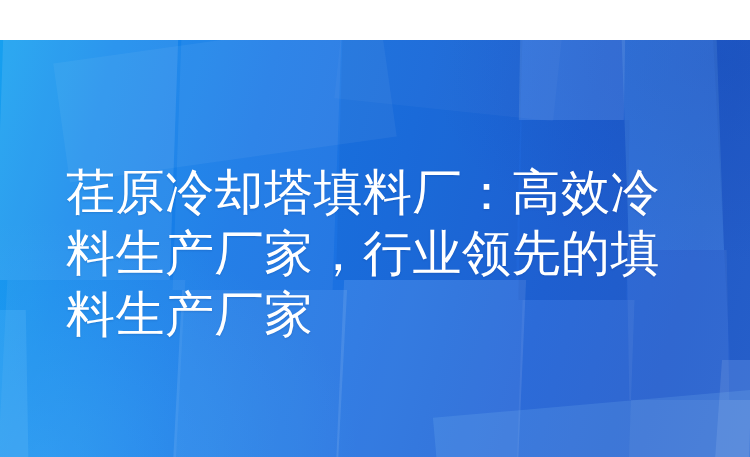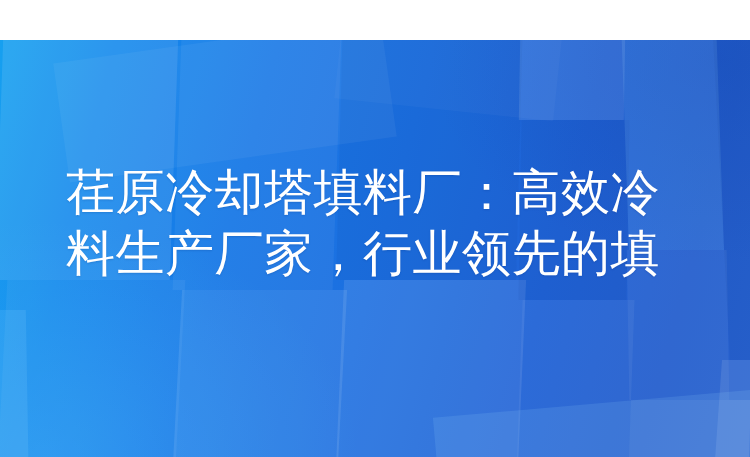--- a/index.html
+++ b/index.html
@@ -115,15 +115,16 @@
     <div class="panel lite" style="left:755px; top:380px; width:90px; height:200px; transform:skewX(-4deg);"></div>
 
     <div class="panel lite2" style="left:480px; top:420px; width:400px; height:180px; transform:rotate(-5deg);"></div>
     <div class="panel lite" style="left:100px; top:60px; width:330px; height:120px; transform:rotate(-8deg); opacity:0.5;"></div>
     <div class="panel" style="left:380px; top:10px; width:220px; height:120px; transform:rotate(6deg); opacity:0.6;"></div>
   </div>
 
   <div class="title-block">
     <div class="title-line">荏原冷却塔填料厂：高效冷</div>
     <div class="title-line">料生产厂家，行业领先的填</div>
+    <div class="title-line">料生产厂家</div>
   </div>
 
 </div>
 
 </body></html>

